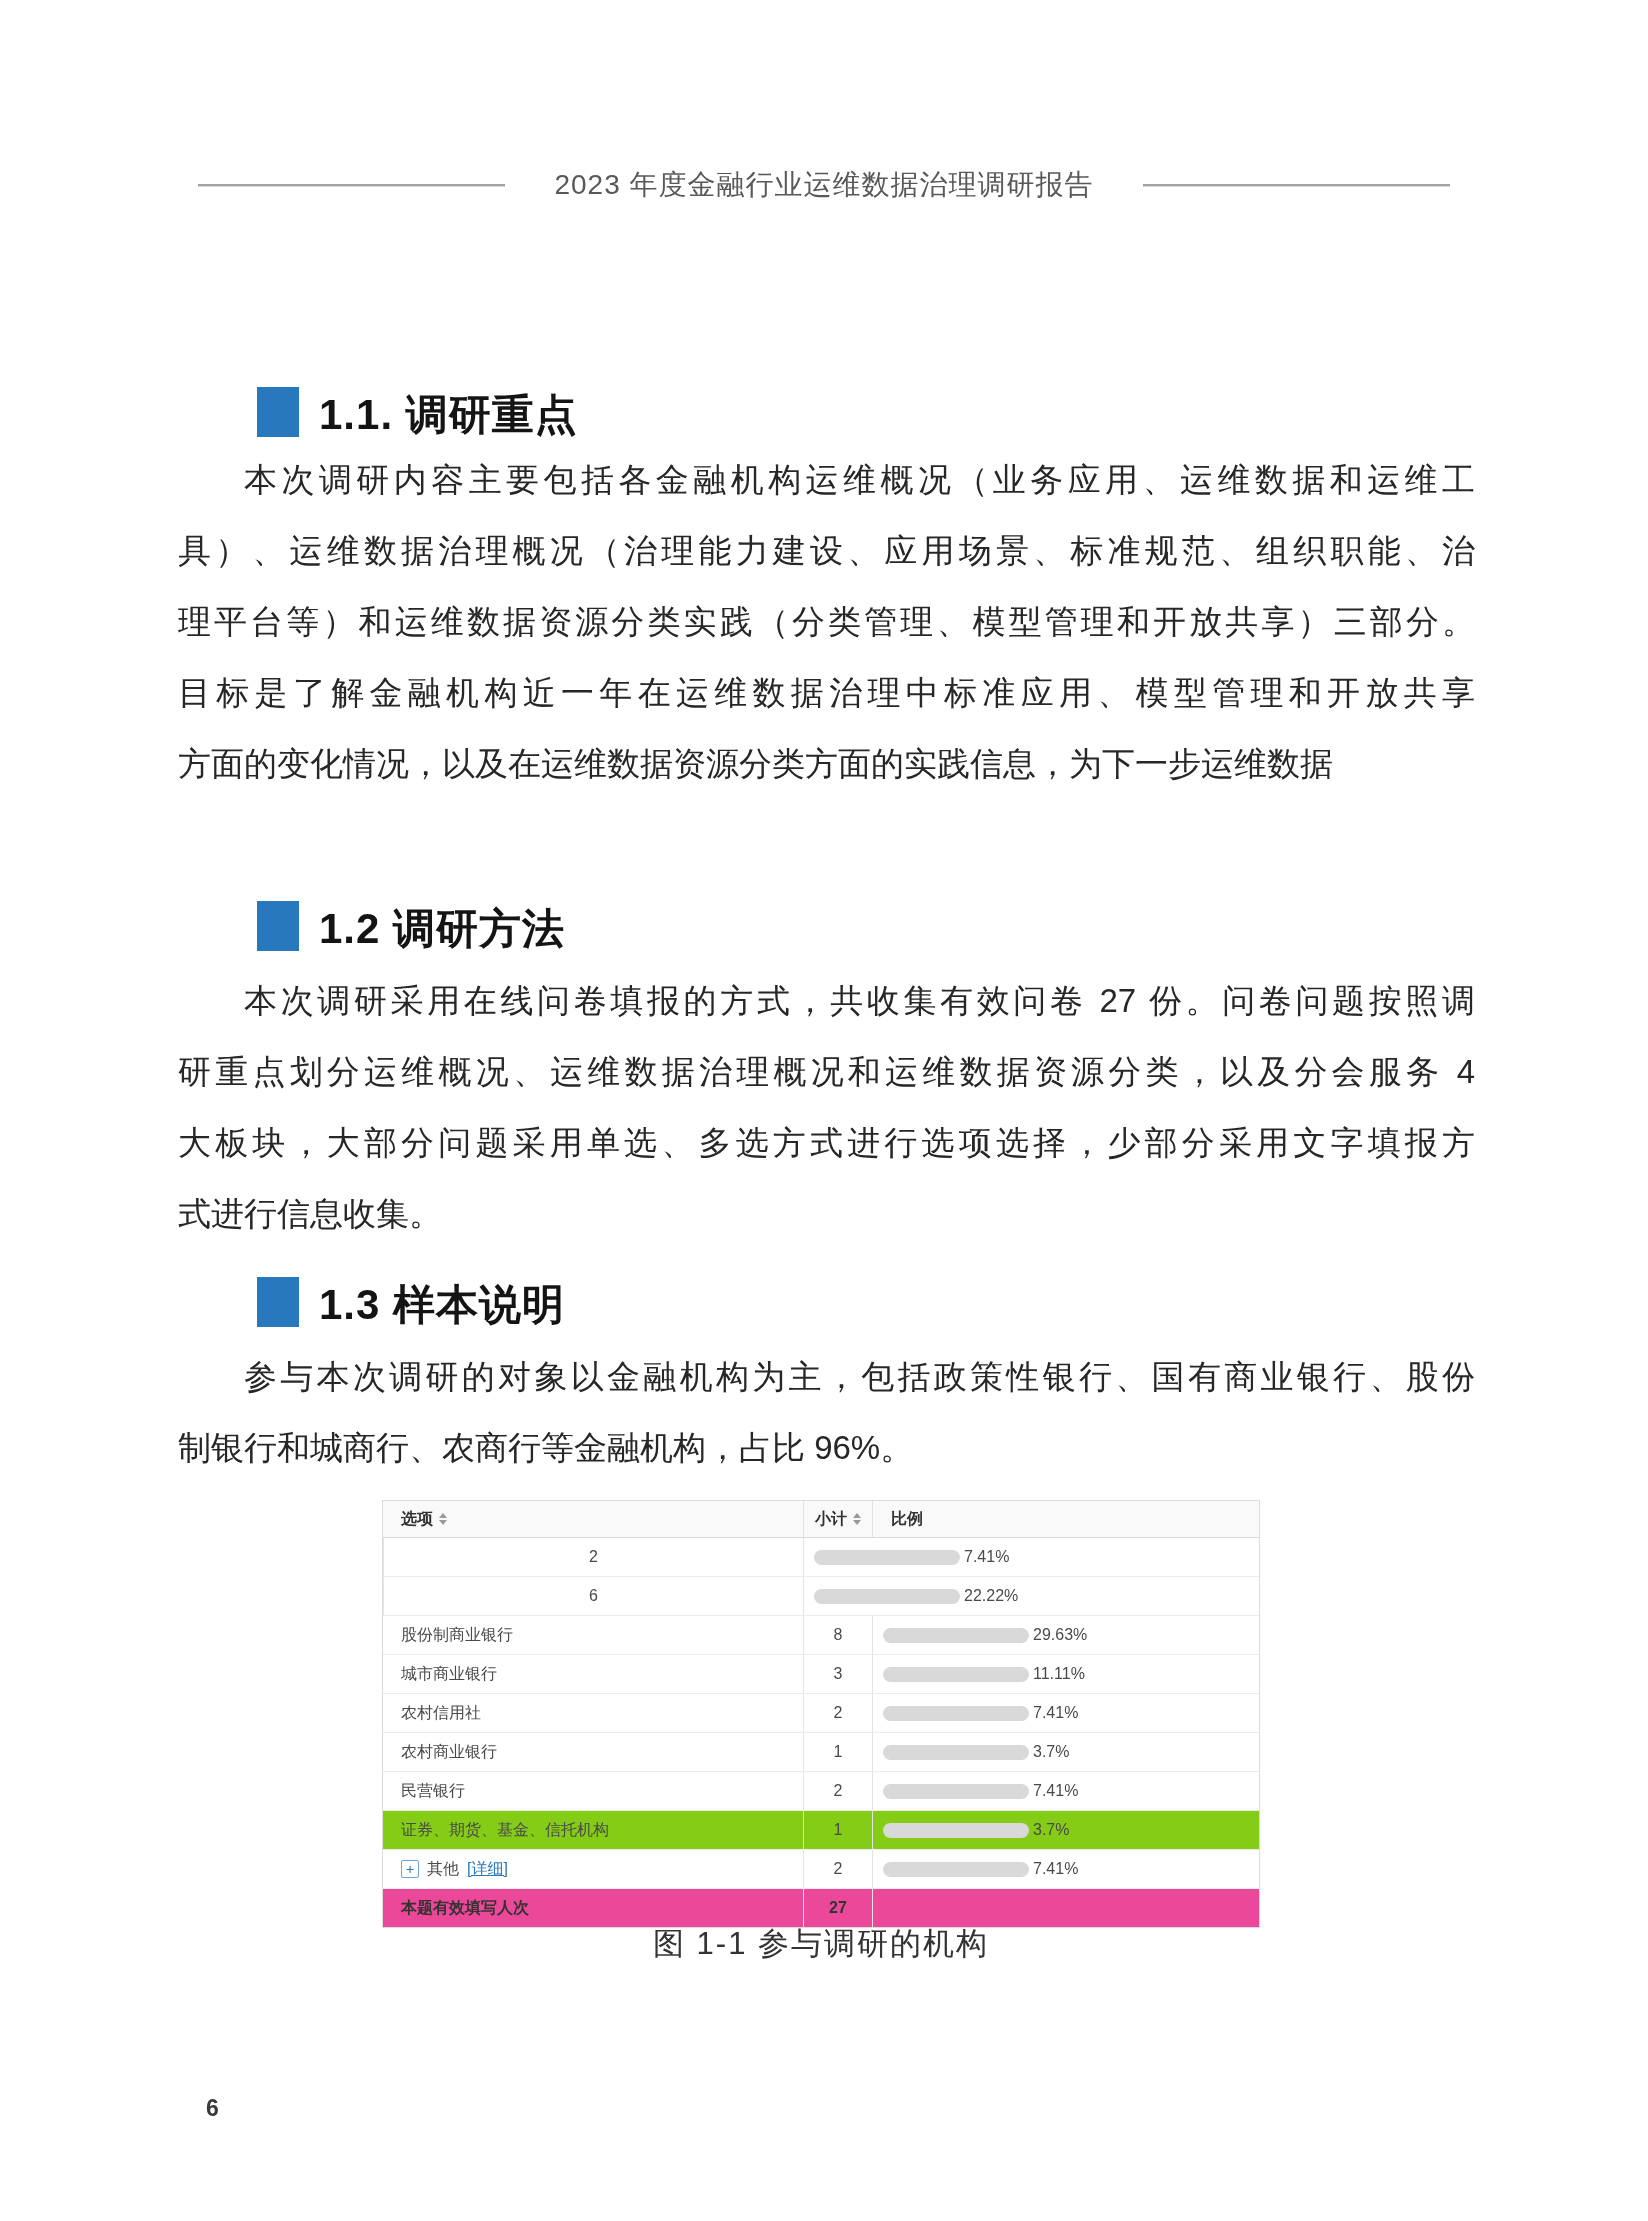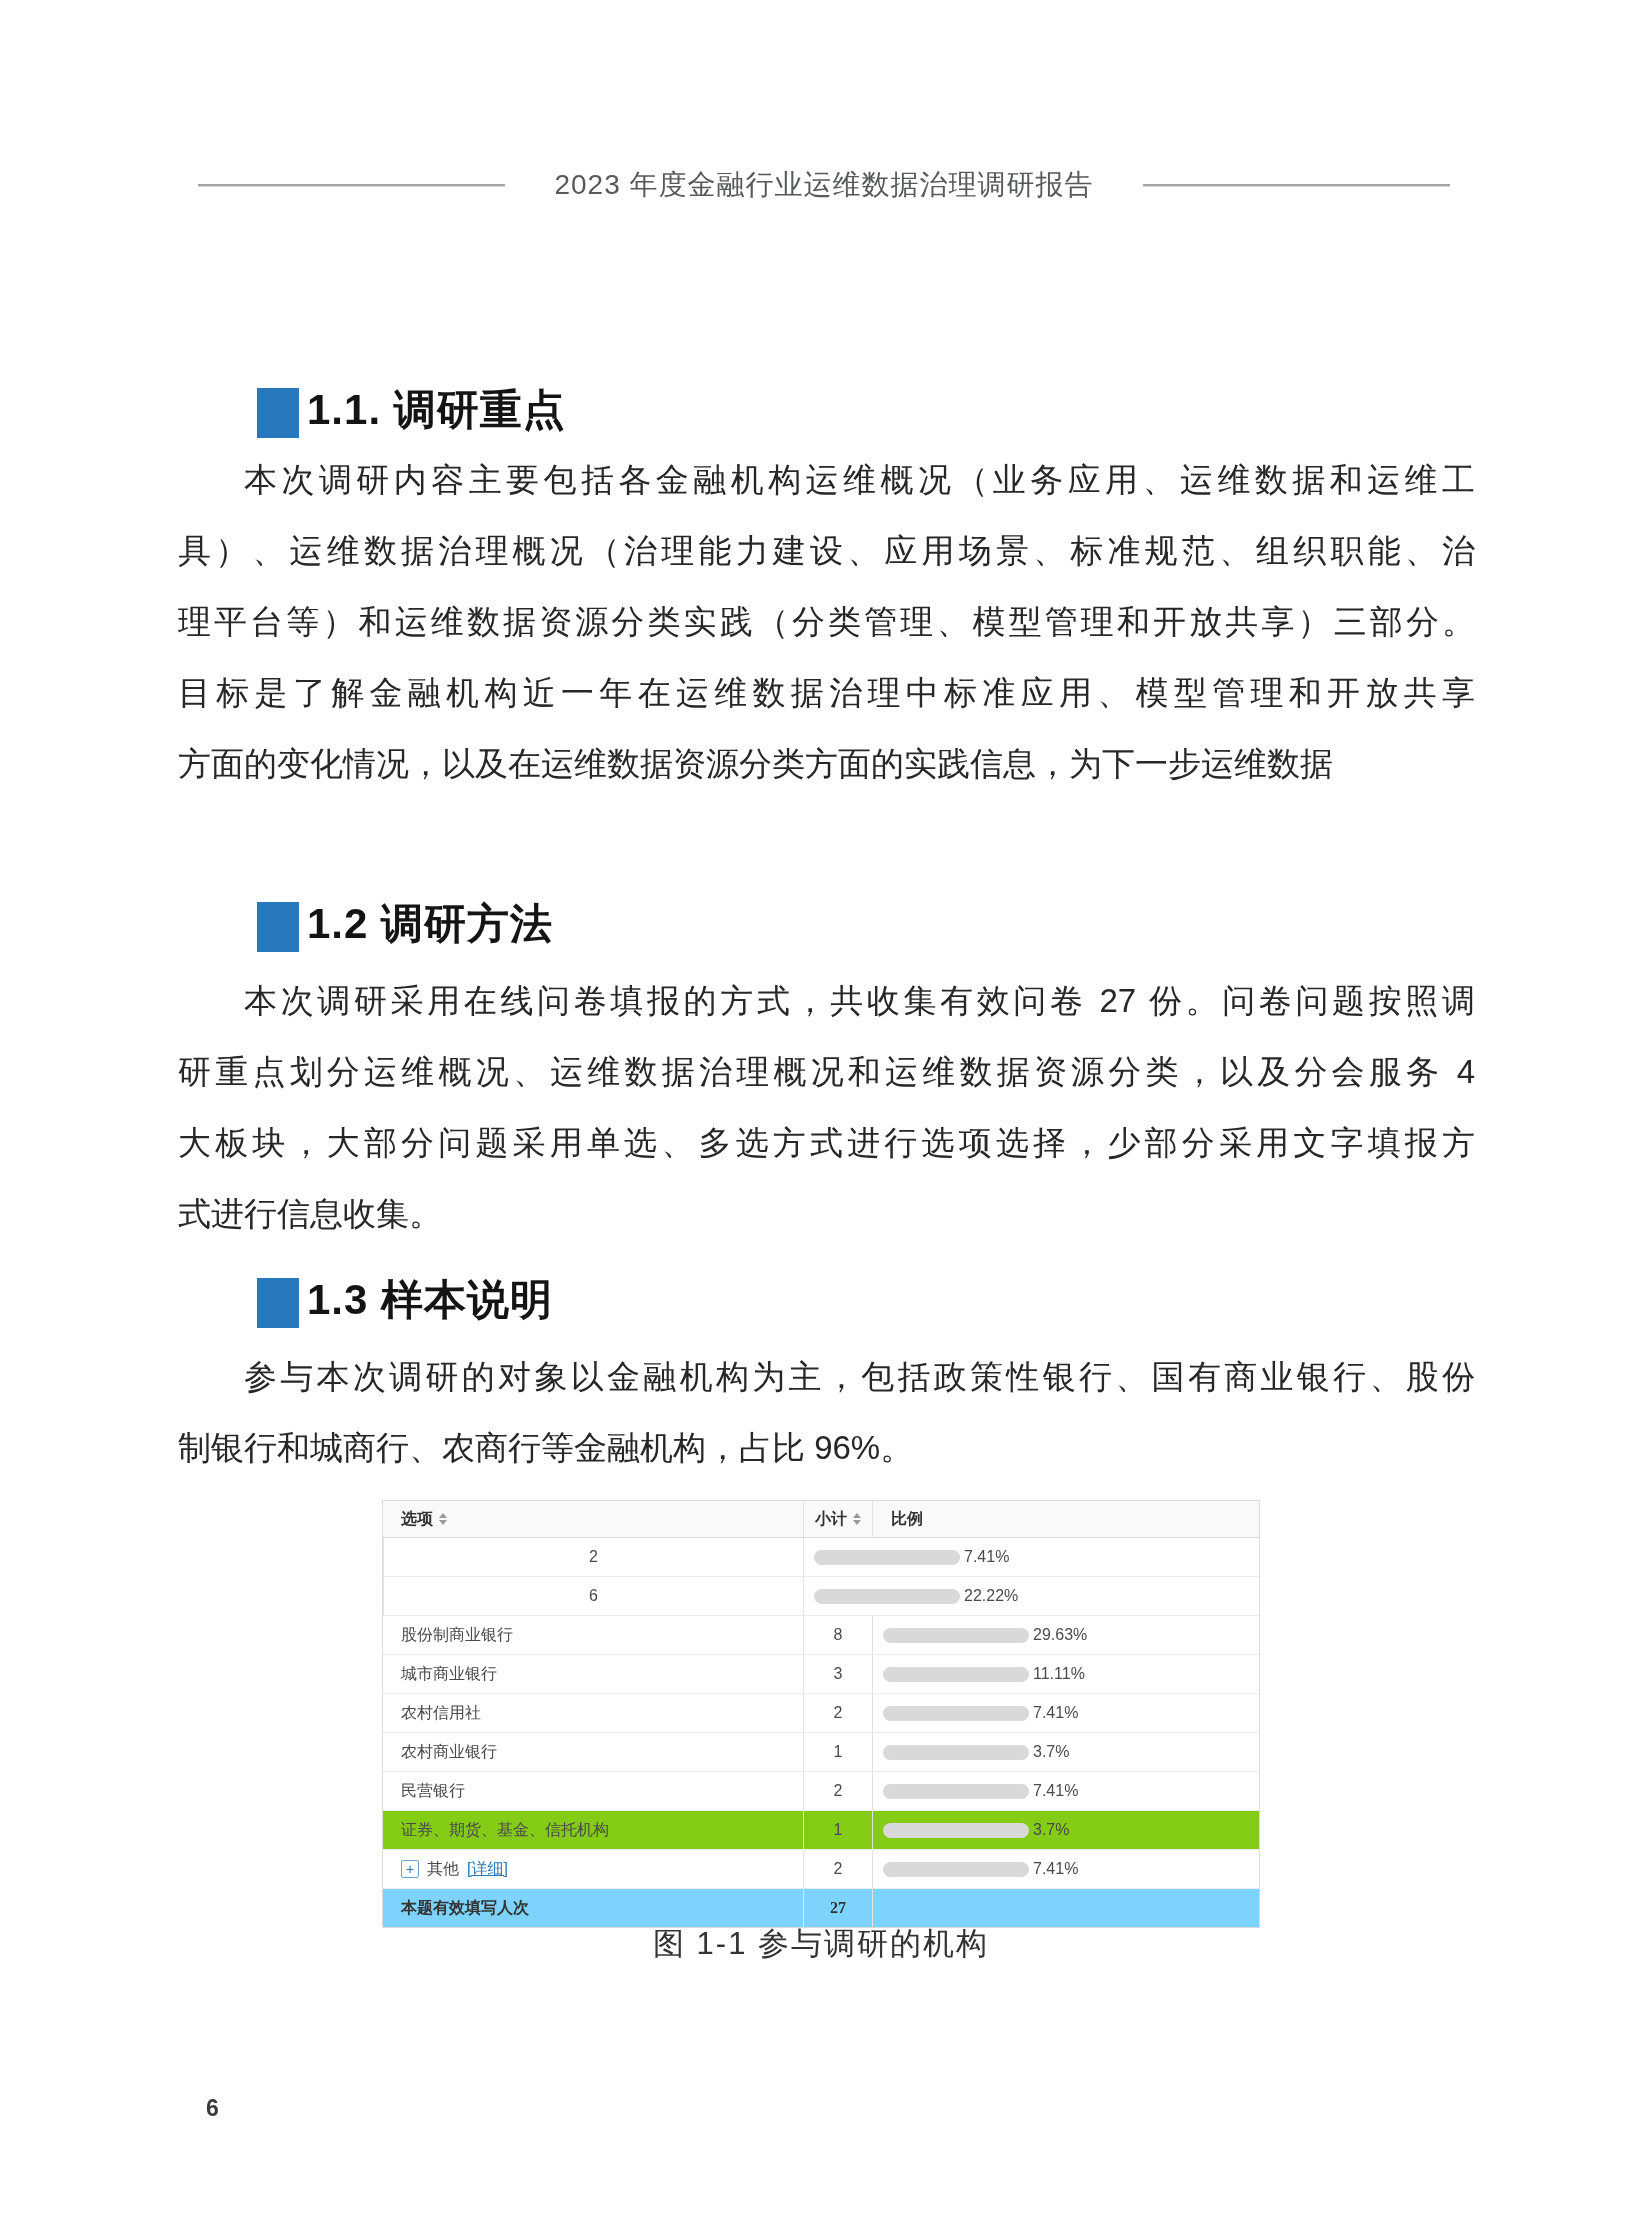--- a/index.html
+++ b/index.html
@@ -10,21 +10,21 @@
 
   
   .doc-header {
     position:absolute; top:166px; left:0; right:0;
     display:flex; align-items:center; justify-content:center; gap:49px;
   }
   .rule { width:307px; height:2px; background:#a3a3a3; border-bottom:1px solid #d7d7d7; }
   .doc-title { font-size:28px; color:#58595b; letter-spacing:1px; white-space:nowrap; }
 
   
-  .sec-heading { position:absolute; left:257px; display:flex; align-items:flex-end; gap:8px; height:51px; }
+  .sec-heading { position:absolute; left:257px; display:flex; align-items:flex-start; gap:20px; height:51px; }
   #h1 { top:387px; } #h2 { top:901px; } #h3 { top:1277px; }
   .bullet { width:42px; height:50px; background:#2878be; flex:0 0 auto; }
   .sec-title { margin:0; font-size:42px; font-weight:bold; color:#141414; letter-spacing:1px; white-space:nowrap; }
 
   
   .para { position:absolute; left:178px; width:1297px; }
   #p1 { top:444px; } #p2 { top:965px; } #p3 { top:1341px; }
   .line {
     height:71px; line-height:71px; font-size:33px; color:#272727;
     text-align:justify; text-align-last:justify; overflow:hidden;
@@ -35,21 +35,21 @@
   
   .fig-table {
     position:absolute; left:382px; top:1500px; width:878px;
     border:1px solid #dcdcdc; box-sizing:border-box;
     font-size:16px; color:#4a4a4a; background:#fff;
   }
   .t-head, .t-row, .t-foot { display:grid; grid-template-columns:420px 69px 1fr; }
   .t-head { height:36px; background:#f9f9f9; border-bottom:1px solid #dcdcdc; font-weight:bold; color:#333; }
   .t-row  { height:38px; border-bottom:1px solid #ececec; background:#fff; }
   .t-row.shaded { background:#84cc16; }
-  .t-foot { height:38px; background:#7dd3fc; font-weight:bold; color:#333;font-family:Liberation Serif, serif; }
+  .t-foot { height:38px; background:#ec4899; font-weight:bold; color:#333; }
   .td, .th { display:flex; align-items:center; min-width:0; }
   .c1 { padding-left:18px; }
   .c2 { justify-content:center; border-left:1px solid #e3e3e3; }
   .c3 { border-left:1px solid #e3e3e3; }
   .sort { display:inline-flex; flex-direction:column; gap:2px; margin-left:6px; }
   .sort::before { content:""; width:0; height:0; border-left:4px solid transparent; border-right:4px solid transparent; border-bottom:5px solid #999; }
   .sort::after  { content:""; width:0; height:0; border-left:4px solid transparent; border-right:4px solid transparent; border-top:5px solid #999; }
   .bar { width:146px; height:15px; background:#d9d9d9; border-radius:8px; margin-left:10px; flex:0 0 auto; }
   .pct { margin-left:4px; color:#4a4a4a; }
   .expand-icon {

